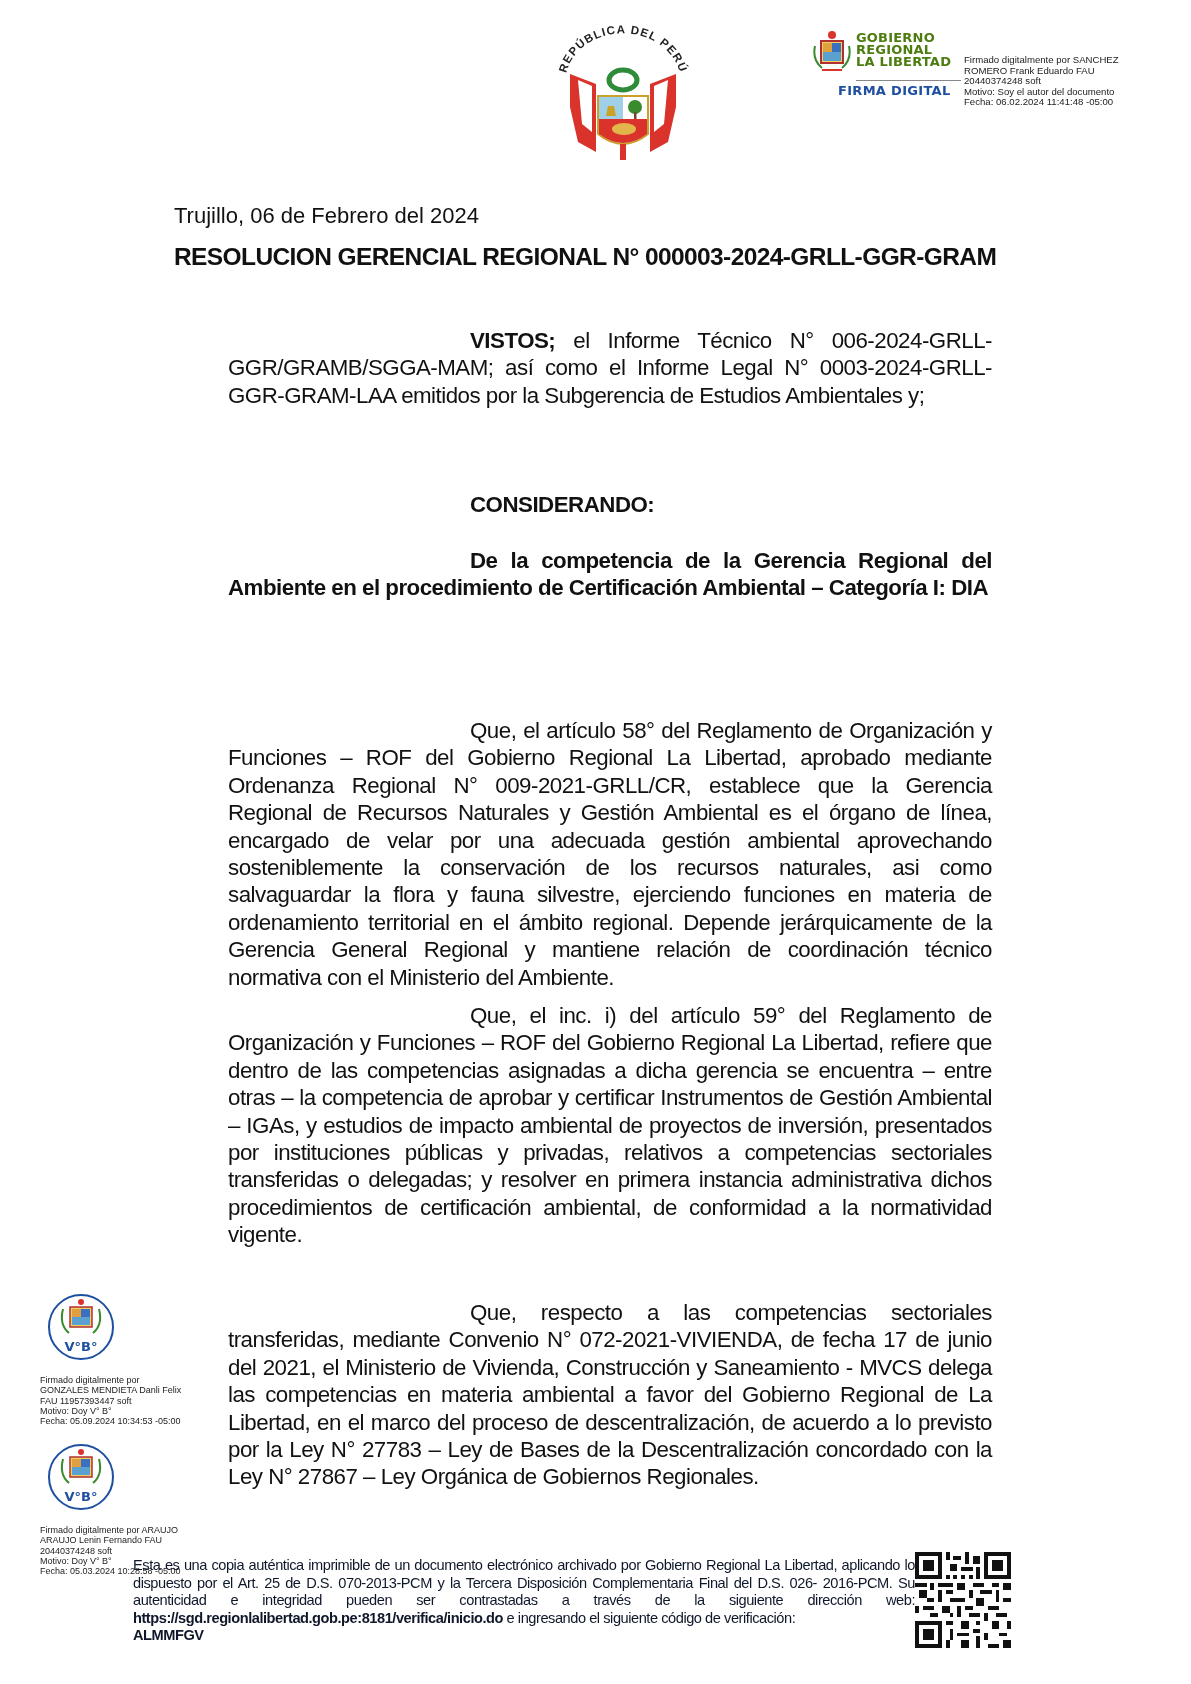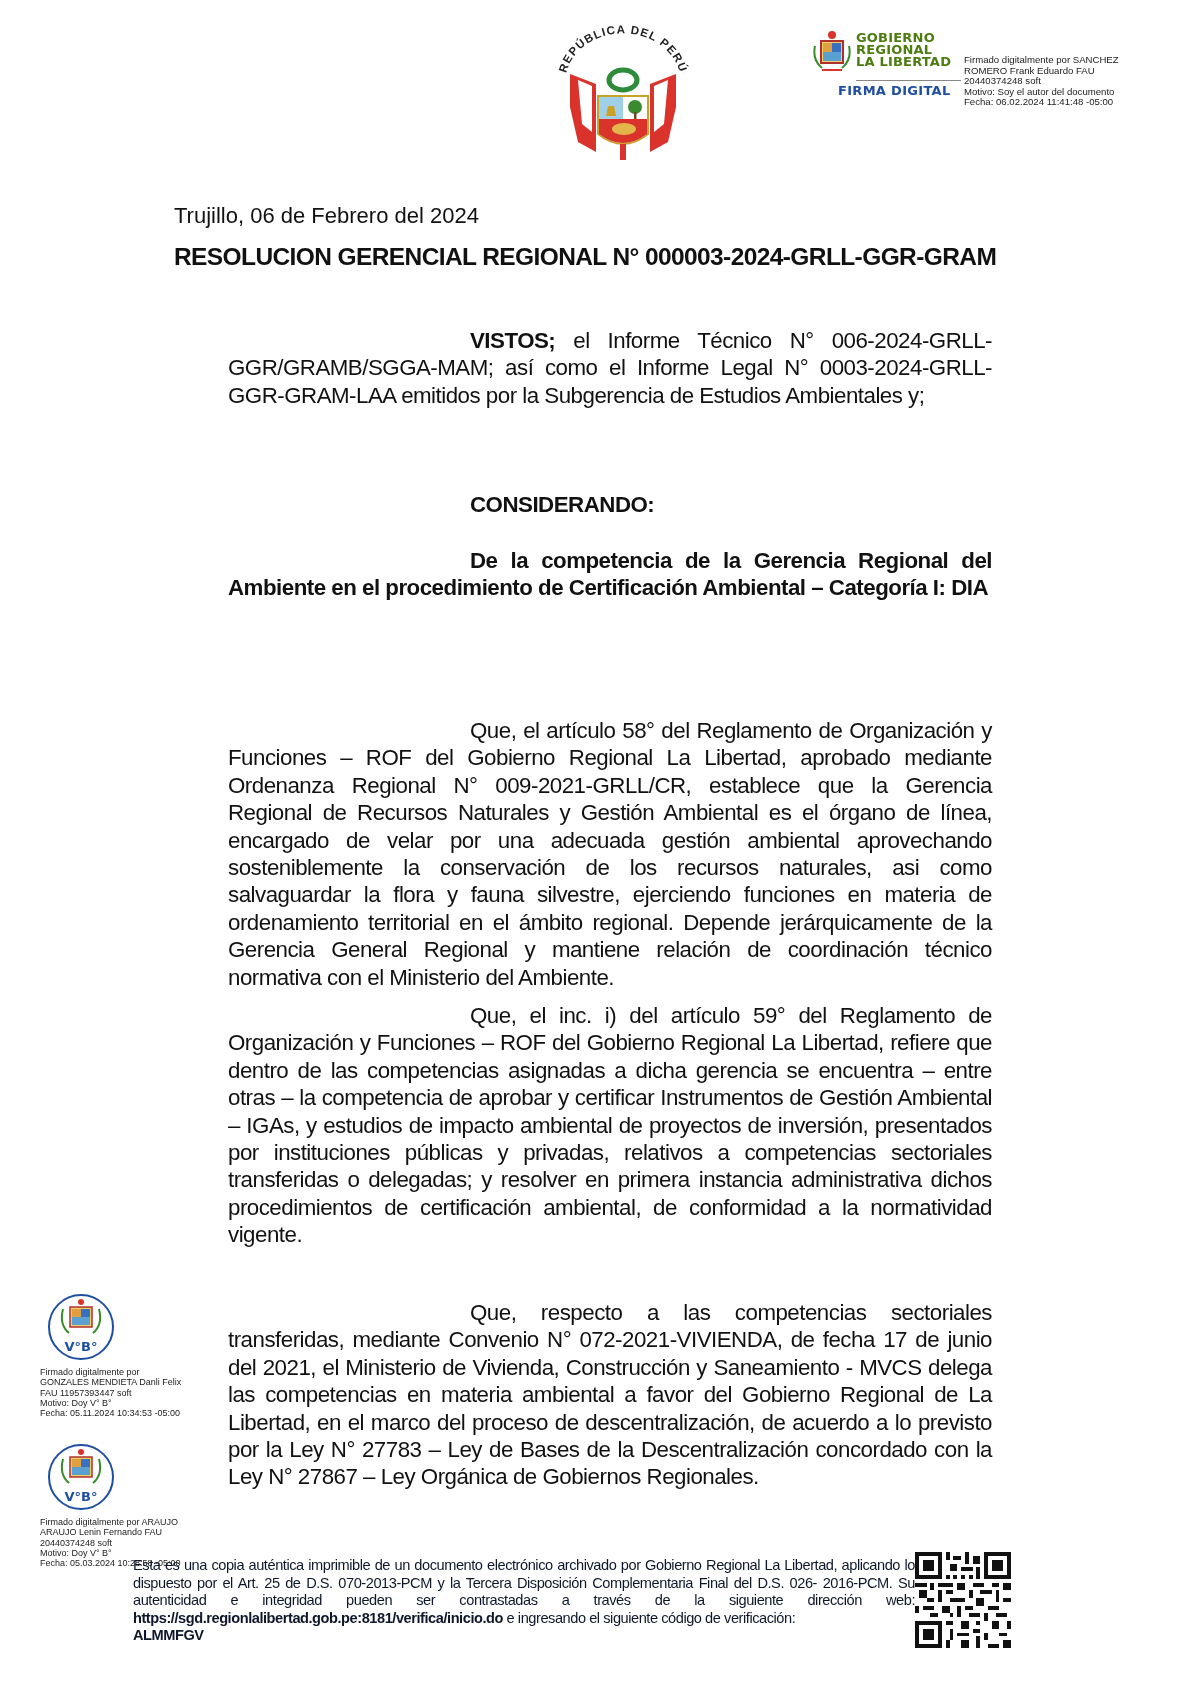--- a/index.html
+++ b/index.html
@@ -35,21 +35,21 @@
   .p-compet { top: 547px; font-weight: bold; }
   .p-que1 { top: 677px; margin-top: 40px; }
   .p-que2 { top: 1002px; }
   .p-que3 { top: 1299px; }
 
   
   .vobo { left: 40px; width: 180px; }
   .vobo-1 { top: 1293px; }
   .vobo-2 { top: 1443px; }
   .vobo .seal { margin-left: 7px; width: 68px; height: 68px; }
-  .vobo .sig { margin-top: 2px; font-size: 9px; line-height: 10.3px; color: #222; white-space: pre; }
+  .vobo .sig { margin-top: 10px; font-size: 9px; line-height: 10.3px; color: #222; white-space: pre; }
 
   
   .footer { left: 133px; top: 1557px; width: 782px; font-size: 14.6px; line-height: 17.6px; text-align: justify;
             letter-spacing: -0.45px; color: #0f172a; }
   .footer .b { font-weight: bold; }
 
   .qr { left: 915px; top: 1552px; width: 96px; height: 96px; }
 </style>
 </head>
 <body>
@@ -121,21 +121,21 @@
     <circle cx="34" cy="34" r="32" fill="#fff" stroke="#1f4fa0" stroke-width="2"></circle>
     <circle cx="34" cy="9" r="3" fill="#d9332b"></circle>
     <rect x="23" y="14" width="22" height="20" fill="#f0d060" stroke="#b03030" stroke-width="1.5"></rect>
     <rect x="25" y="16" width="9" height="8" fill="#e0a040"></rect>
     <rect x="34" y="16" width="9" height="8" fill="#3a70c0"></rect>
     <rect x="25" y="24" width="18" height="8" fill="#5aa0d0"></rect>
     <path d="M16,16 Q12,32 22,40" fill="none" stroke="#3a8a2e" stroke-width="2"></path>
     <path d="M52,16 Q56,32 46,40" fill="none" stroke="#3a8a2e" stroke-width="2"></path>
     <text x="34" y="58" text-anchor="middle" font-family="DejaVu Sans, sans-serif" font-weight="bold" font-size="13" fill="#1f4fa0">V°B°</text>
   </svg>
-  <div class="sig"><div>Firmado digitalmente por</div><div>GONZALES MENDIETA Danli Felix</div><div>FAU 11957393447 soft</div><div>Motivo: Doy V° B°</div><div>Fecha: 05.11.2024 10:34:53 -05:00</div></div>
+  <div class="sig"><div>Firmado digitalmente por</div><div>GONZALES MENDIETA Danli Felix</div><div>FAU 11957393447 soft</div><div>Motivo: Doy V° B°</div><div>Fecha: 05.09.2024 10:34:53 -05:00</div></div>
 </div>
 
 <div class="abs vobo vobo-2">
   <svg class="seal" viewBox="0 0 68 68">
     <circle cx="34" cy="34" r="32" fill="#fff" stroke="#1f4fa0" stroke-width="2"></circle>
     <circle cx="34" cy="9" r="3" fill="#d9332b"></circle>
     <rect x="23" y="14" width="22" height="20" fill="#f0d060" stroke="#b03030" stroke-width="1.5"></rect>
     <rect x="25" y="16" width="9" height="8" fill="#e0a040"></rect>
     <rect x="34" y="16" width="9" height="8" fill="#3a70c0"></rect>
     <rect x="25" y="24" width="18" height="8" fill="#5aa0d0"></rect>

